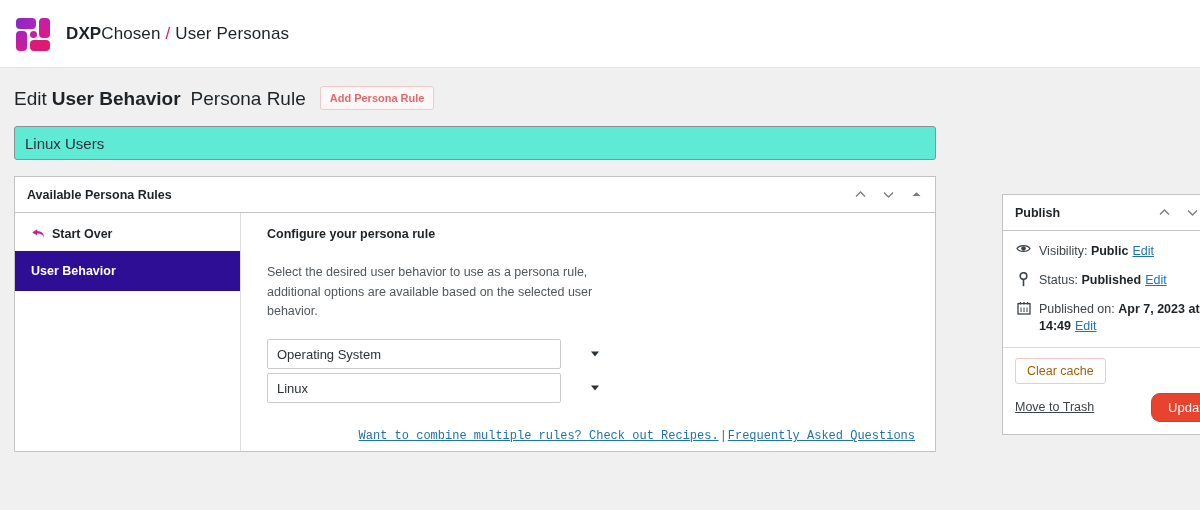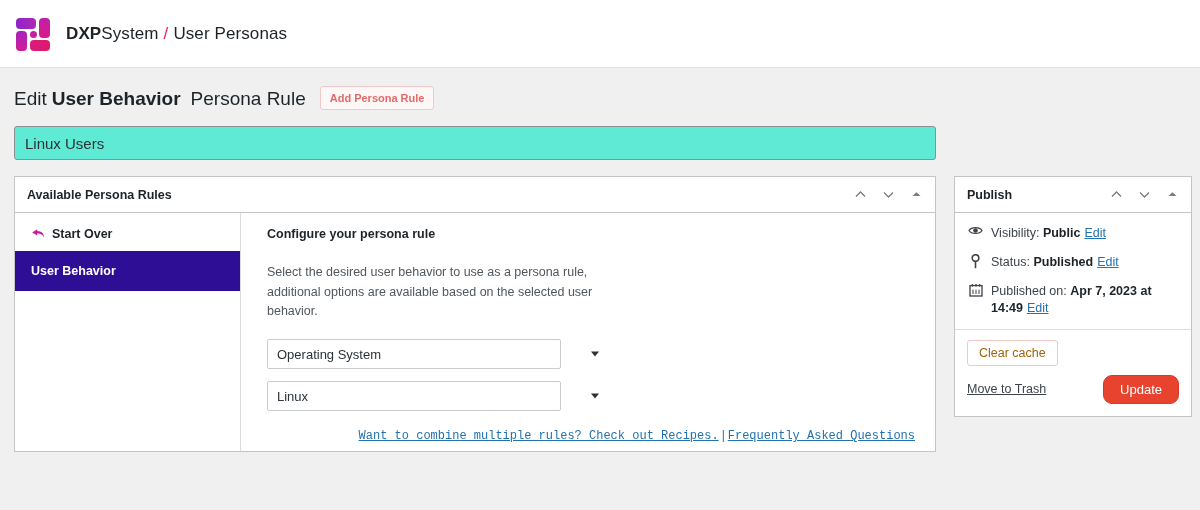--- a/index.html
+++ b/index.html
@@ -78,21 +78,21 @@
     background: #5eead4;
     font-size: 15px;
     color: #2c3338;
     padding: 0 10px;
     font-family: "Liberation Sans", sans-serif;
     outline: none;
     display: block;
   }
 
   
-  .columns { display: flex; align-items: flex-start; margin-top: 16px; }
+  .columns { display: flex; align-items: center; margin-top: 16px; gap: 48px; }
   .col-main { width: 922px; flex: 0 0 922px; }
   .col-side { width: 238px; flex: 0 0 238px; margin-left: 18px; }
 
   
   .metabox {
     background: #fff;
     border: 1px solid #c3c4c7;
   }
   .mb-head {
     height: 36px;
@@ -136,21 +136,21 @@
     cursor: pointer;
   }
 
   .rules-content { flex: 1 1 auto; padding: 14px 20px 10px 26px; position: relative; }
   .cfg-title { font-size: 12.5px; font-weight: 700; color: #1d2327; margin: 0 0 22px 0; }
   .cfg-desc {
     font-size: 12.5px; color: #50575e; line-height: 1.55;
     max-width: 340px; margin: 0 0 18px 0;
   }
 
-  .select-wrap { position: relative; width: 342px; margin-bottom: 12px; }
+  .select-wrap { position: relative; width: 342px; margin-bottom: 4px; }
   .select-box {
     width: 294px; height: 30px;
     border: 1px solid #c9cbcf;
     border-radius: 2px;
     background: #fff;
     font-size: 13px;
     color: #2c3338;
     display: flex; align-items: center;
     padding: 0 26px 0 9px;
     cursor: pointer;
@@ -226,21 +226,21 @@
 
 <div class="topbar">
   <div class="logo">
     <span class="lg-a"></span>
       <span class="lg-b"></span>
     <span class="lg-c"></span>
       <span class="lg-d"></span>
     <span class="lg-dot"></span>
   </div>
   <div class="brand">
-    <span class="b-strong">DXP</span><span class="b-light">System</span><span class="b-slash">/</span><span class="b-page">User Personas</span>
+    <span class="b-strong">DXP</span><span class="b-light">Chosen</span><span class="b-slash">/</span><span class="b-page">User Personas</span>
   </div>
 </div>
 
 <div class="page">
 
   <h1 class="page-title">
     <span>Edit</span>
     <span class="pt-strong">User Behavior</span>
     <span class="pt-tail">Persona Rule</span>
     <button class="add-rule-btn">Add Persona Rule</button>

